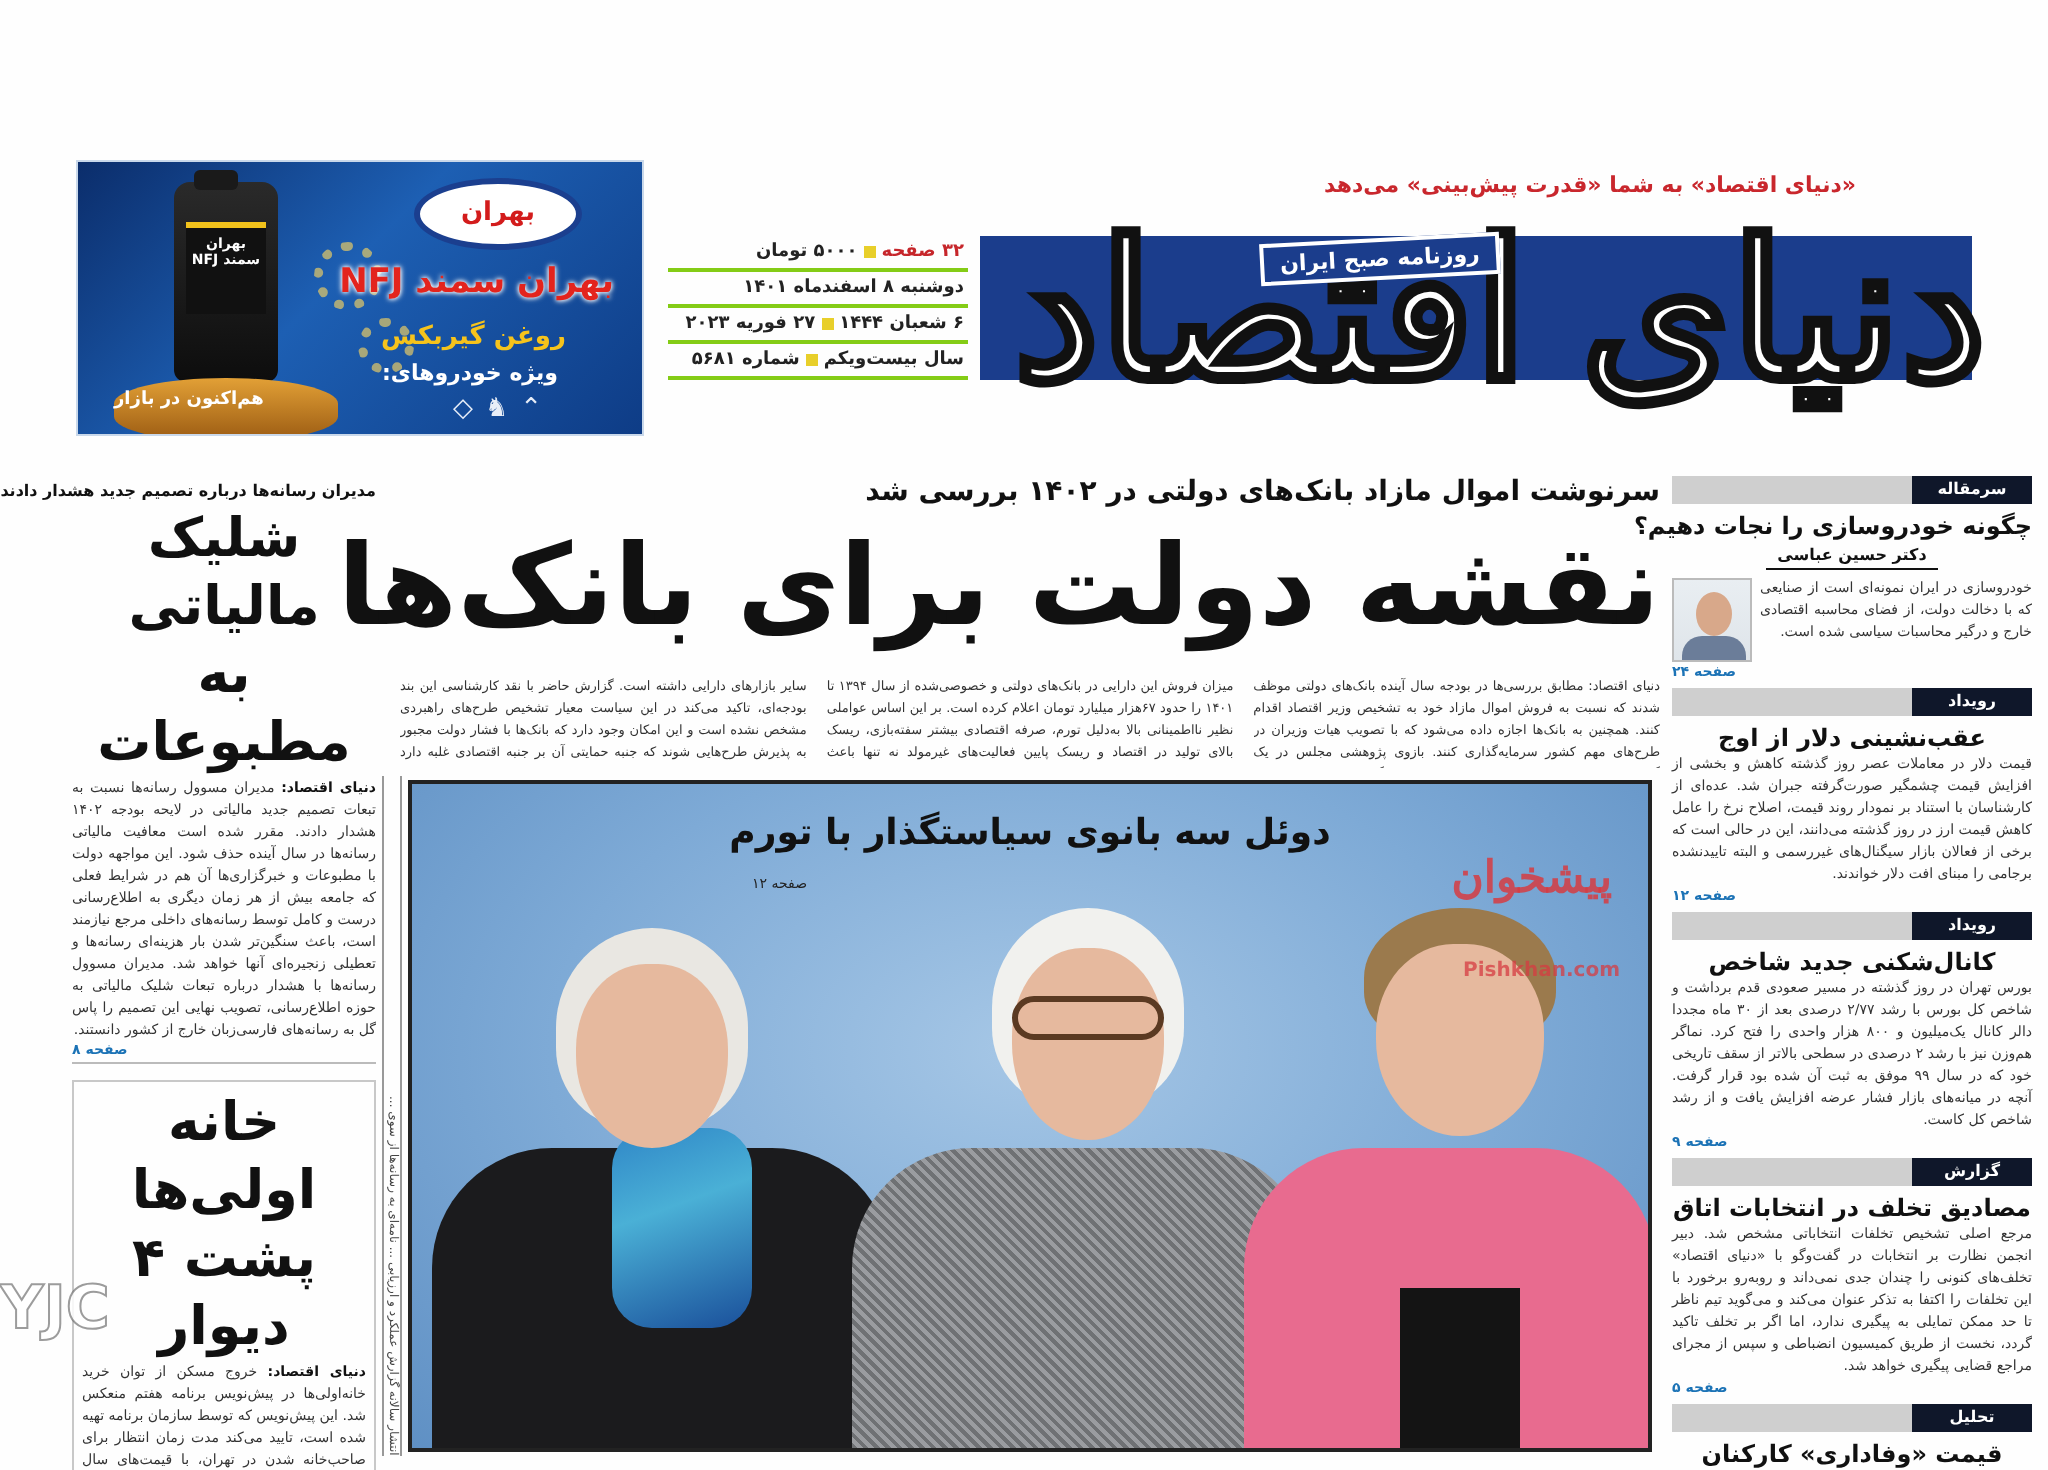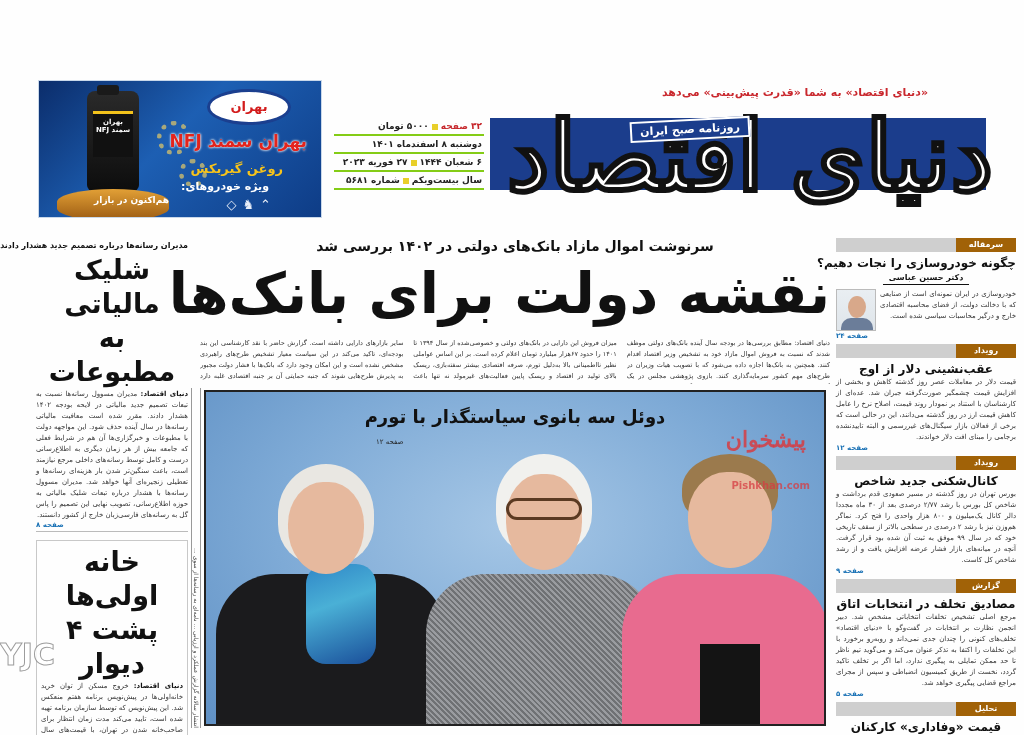--- a/index.html
+++ b/index.html
@@ -11,51 +11,51 @@
   
   .ad { position: absolute; left: 38px; top: 80px; width: 284px; height: 138px;
         background: linear-gradient(135deg, #0b2d6b 0%, #1d5fb3 45%, #0e3c86 100%);
         border: 1px solid #c9d8ea; overflow: hidden; }
   .ad .bottle { position: absolute; left: 48px; top: 10px; width: 52px; height: 100px;
         background: linear-gradient(180deg,#2a2a2a,#0d0d0d); border-radius: 8px 8px 6px 6px; }
   .ad .bottle .cap { position:absolute; left: 10px; top: -6px; width: 22px; height: 10px; background:#1a1a1a; border-radius:3px;}
   .ad .bottle .lbl { position:absolute; left: 6px; top: 20px; width: 40px; height: 46px; background:#111; border-top:3px solid #f2c21b; color:#fff; font-size:7px; text-align:center; padding-top:4px; font-weight:bold;}
   .ad .stand { position: absolute; left: 18px; top: 108px; width: 112px; height: 32px;
         background: linear-gradient(180deg,#e2a036,#9a5a12); border-radius: 50%/40%;
-        color:#fff; font-size:9px; font-weight:bold; text-align:right; line-height:22px; }
+        color:#fff; font-size:9px; font-weight:bold; text-align:left; line-height:22px; }
   .ad .gear { position:absolute; border-radius:50%; border: 5px dotted #d7c26b; opacity:.75; }
   .ad .g1 { left:118px; top:40px; width:34px; height:34px; }
   .ad .g2 { left:140px; top:78px; width:28px; height:28px; }
   .ad .logo { position:absolute; right:30px; top:8px; width:84px; height:36px; background:#fff;
         border:3px solid #1b3f8f; border-radius:50%; color:#d31c1c; font-weight:bold; font-size:13px;
         text-align:center; line-height:30px; }
   .ad .t1 { position:absolute; right:14px; top:50px; color:#e3241d; font-weight:bold; font-size:17px;
         text-shadow: 0 0 2px #fff, 0 0 3px #fff; white-space:nowrap; }
   .ad .t2 { position:absolute; right:38px; top:80px; color:#f6c31b; font-weight:bold; font-size:13px; white-space:nowrap;}
-  .ad .t3 { position:absolute; right:52px; top:99px; color:#fff; font-weight:bold; font-size:11px; white-space:nowrap;}
+  .ad .t3 { position:absolute; right:42px; top:99px; color:#fff; font-weight:bold; font-size:11px; white-space:nowrap;}
   .ad .brands { position:absolute; right:44px; top:116px; color:#e8eef8; font-size:13px; letter-spacing:6px; }
 
   .info-box { position: absolute; left: 334px; top: 118px; width: 150px; height: 72px; direction: rtl; }
   .info-row { height: 18px; border-bottom: 2px solid #84cc16; font-size: 9px; font-weight: bold;
         color: #222; line-height: 17px; text-align: right; padding-right: 2px; white-space: nowrap; }
   .info-row .hl { color: #c6262b; }
   .info-row .sq { display:inline-block; width:6px; height:6px; background:#e8cf2a; margin:0 3px; vertical-align:middle; }
 
   .tagline { position: absolute; right: 96px; top: 86px; font-size: 11px; font-weight: bold; color: #c9272d; white-space: nowrap; }
   .mast-band { position: absolute; left: 490px; top: 118px; width: 496px; height: 72px; background: #1b3d8c; }
   .mast-title { position: absolute; left: 490px; top: 82px; width: 520px; height: 150px;
         font-family: Liberation Sans, sans-serif; font-size: 96px; font-weight: bold; color: #fff;
         -webkit-text-stroke: 3px #111; text-align: center; line-height: 150px; letter-spacing: 6px; white-space: nowrap; }
   .mast-sub { position: absolute; left: 630px; top: 119px; padding: 2px 8px; background: #1b3d8c;
         border: 2px solid #fff; color: #fff; font-size: 11px; font-weight: bold; transform: rotate(-3deg); white-space: nowrap; }
 
   
   .rcol { position: absolute; left: 836px; top: 238px; width: 180px; height: 490px; direction: rtl; }
   .sec-hdr { height: 14px; background: #cfcfcf; position: relative; margin-bottom: 3px; }
-  .sec-hdr .tag { position: absolute; right: 0; top: 0; width: 60px; height: 14px; background: #a16207;
+  .sec-hdr .tag { position: absolute; right: 0; top: 0; width: 60px; height: 14px; background: #0f172a;
         color: #fff; font-size: 8px; font-weight: bold; text-align: center; line-height: 14px; }
   .r-title { font-size: 12px; font-weight: bold; text-align: center; line-height: 16px; white-space: nowrap; }
   .r-author { font-size: 8px; font-weight: bold; text-align: center; border-bottom: 1px solid #111;
         width: 86px; margin: 2px auto 4px; padding-bottom: 2px; }
   .r-body { font-size: 7px; line-height: 11px; color: #333; text-align: justify; }
   .r-page { font-size: 7px; color: #1c73b6; font-weight: bold; text-align: left; line-height: 10px; }
   .editorial { display: flex; flex-direction: row; gap: 4px; }
   .editorial .r-body { flex: 1; }
   .portrait { width: 40px; height: 42px; border: 1px solid #bbb; background: linear-gradient(180deg,#e9eef2 0%,#dfe5ea 100%); position: relative; overflow: hidden; }
   .portrait .head { position:absolute; left:11px; top:6px; width:18px; height:22px; border-radius:50%; background:#d8a88a; }
@@ -68,21 +68,21 @@
   .l-big { font-size: 27px; font-weight: bold; text-align: center; line-height: 34px; letter-spacing: -1px; }
   .l-body { font-size: 7px; line-height: 11px; color: #333; text-align: justify; }
   .l-body b { color: #111; }
   .l-page { font-size: 7px; color: #1c73b6; font-weight: bold; text-align: left; }
   .box1 { border-bottom: 1px solid #bbb; padding-bottom: 2px; }
   .box2 { margin-top: 8px; border: 1px solid #c8c8c8; padding: 4px; }
   .watermark-yjc { position: absolute; left: 0; top: 630px; width: 105px; height: 50px; color: rgba(255,255,255,.85);
         font-size: 30px; font-weight: bold; -webkit-text-stroke: 1px rgba(90,90,90,.6); line-height: 50px; direction: ltr; }
 
   
-  .c-kicker { position: absolute; left: 200px; top: 238px; width: 630px; font-size: 14px; font-weight: bold; text-align: center; white-space: nowrap; }
+  .c-kicker { position: absolute; left: 200px; top: 238px; width: 630px; font-size: 14px; font-weight: bold; white-space: nowrap; }
   .c-headline { position: absolute; left: 200px; top: 256px; width: 630px; font-size: 56px; font-weight: bold; text-align: center; line-height: 76px; letter-spacing: -2px; white-space: nowrap; }
   .c-cols { position: absolute; left: 200px; top: 338px; width: 630px; height: 46px; display: flex; flex-direction: row; gap: 10px; direction: rtl; }
   .c-col { flex: 1; font-size: 6.5px; line-height: 11px; color: #333; text-align: justify; overflow: hidden; }
   .c-col .pg { color: #1c73b6; font-weight: bold; }
 
   .side-strip { position: absolute; left: 191px; top: 388px; width: 10px; height: 340px; border-left: 1px solid #999; border-right: 1px solid #999;
         font-size: 6px; color: #444; writing-mode: vertical-rl; overflow: hidden; white-space: nowrap; }
 
   .photo { position: absolute; left: 204px; top: 390px; width: 622px; height: 336px; border: 2px solid #222;
         background: radial-gradient(ellipse at 50% 40%, #a6c7e6 0%, #7eaad6 55%, #5f90c4 100%); overflow: hidden; }

